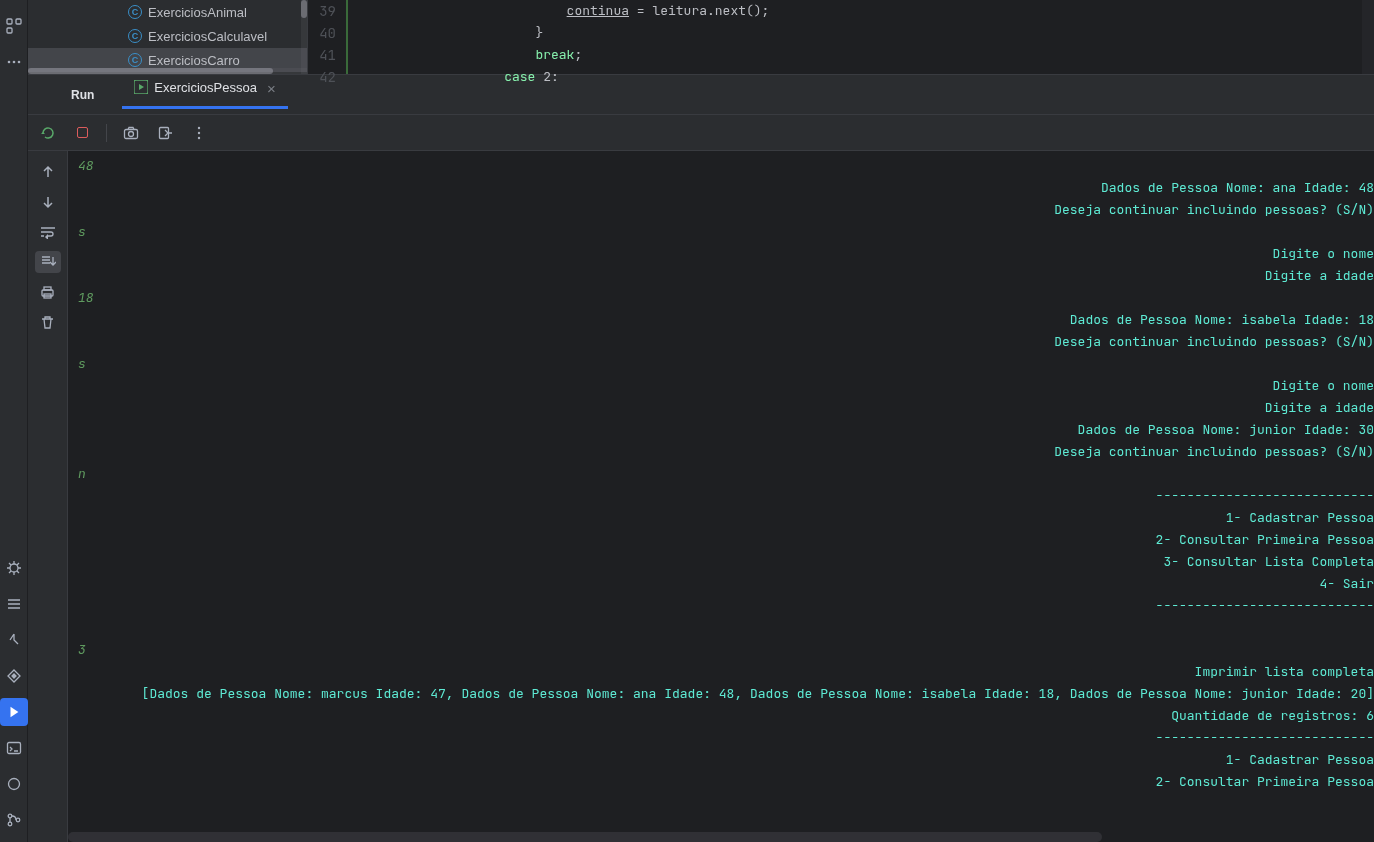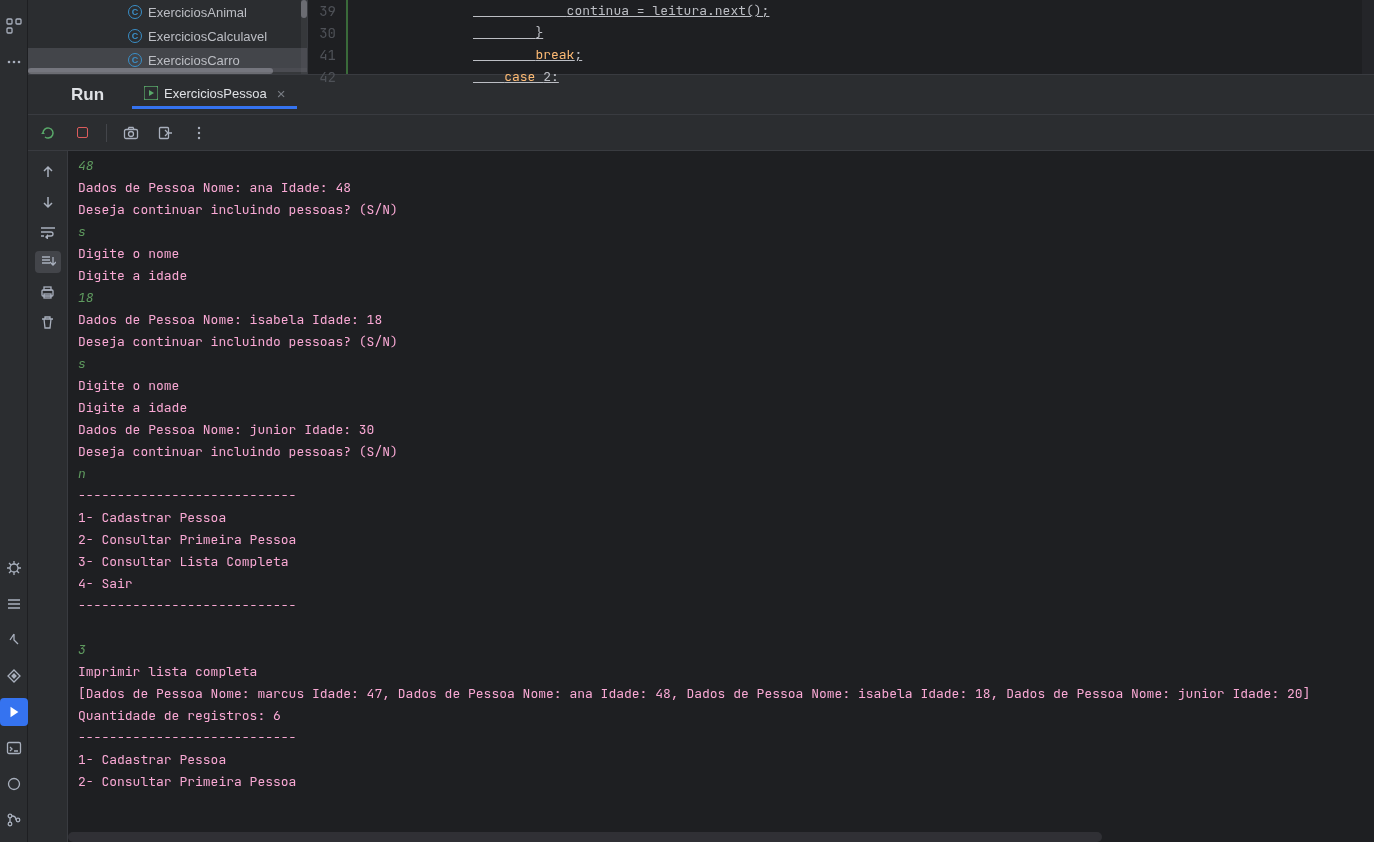--- a/index.html
+++ b/index.html
@@ -129,52 +129,50 @@
     padding-top: 0;
   }
   .gutter .ln { height: 22px; line-height: 22px; }
   .code {
     flex: 1;
     font-family: "JetBrains Mono", Consolas, monospace;
     font-size: 13px;
     padding-left: 125px;
     padding-top: 0;
     line-height: 22px;
-    text-decoration: underline;
   }
   .code .cl { white-space: pre; }
-  .kw { color: #fdba74; }
+  .kw { color: #86efac; }
   .und { text-decoration: underline; }
   .pnc { color: #bcbec4; }
   .editor-scroll-v {
     position: absolute;
     right: 0;
     top: 0;
     width: 12px;
     height: 74px;
     background: rgba(120,120,130,0.08);
   }
   .run-tabs {
     height: 40px;
     background: #2b2d30;
     border-bottom: 1px solid #393b40;
     display: flex;
     align-items: center;
     padding-left: 12px;
   }
   .run-label {
-    font-size: 17px;
+    font-size: 12px;
     color: #dfe1e5;
     font-weight: 600;
     margin-right: 28px;
     padding-left: 31px;
   }
   .run-tab {
     display: flex;
-    align-items: center;
     height: 29px;
     padding: 0 12px;
     border-bottom: 3px solid #3573f0;
   }
   .run-tab .play-icon {
     width: 14px;
     height: 14px;
     margin-right: 6px;
     position: relative;
   }
@@ -245,21 +243,21 @@
   }
   .console {
     flex: 1;
     font-family: "JetBrains Mono", Consolas, monospace;
     font-size: 13px;
     line-height: 22px;
     padding: 4px 0 0 10px;
     overflow: hidden;
     position: relative;
   }
-  .console .out { color: #f9a8d4; white-space: pre; }
+  .console .out { color: #5eead4; white-space: pre; text-align: right; }
   .console .inp { color: #5f9a5f; font-style: italic; white-space: pre; }
   .console-scroll-h {
     position: absolute;
     bottom: 0;
     left: 0;
     width: 1034px;
     height: 10px;
     background: rgba(120,120,130,0.2);
     border-radius: 5px;
   }
@@ -352,21 +350,21 @@
       <div class="tree-scroll-v">
           <div class="thumb"></div>
         </div>
       <div class="tree-scroll-h">
           <div class="thumb"></div>
         </div>
     </div>
     <div class="editor-area">
       <div class="gutter" id="gutter">
           <div class="ln">39</div>
-          <div class="ln">30</div>
+          <div class="ln">40</div>
           <div class="ln">41</div>
           <div class="ln">42</div>
         </div>
       <div class="code" id="code">
           <div class="cl"><span>            </span><span class="pnc und">continua</span><span class="pnc"> = leitura.next();</span></div>
           <div class="cl"><span>        </span><span class="pnc">}</span></div>
           <div class="cl"><span>        </span><span class="kw">break</span><span class="pnc">;</span></div>
           <div class="cl"><span>    </span><span class="kw">case </span><span class="pnc">2</span><span class="pnc">:</span></div>
         </div>
       <div class="editor-scroll-v"></div>

